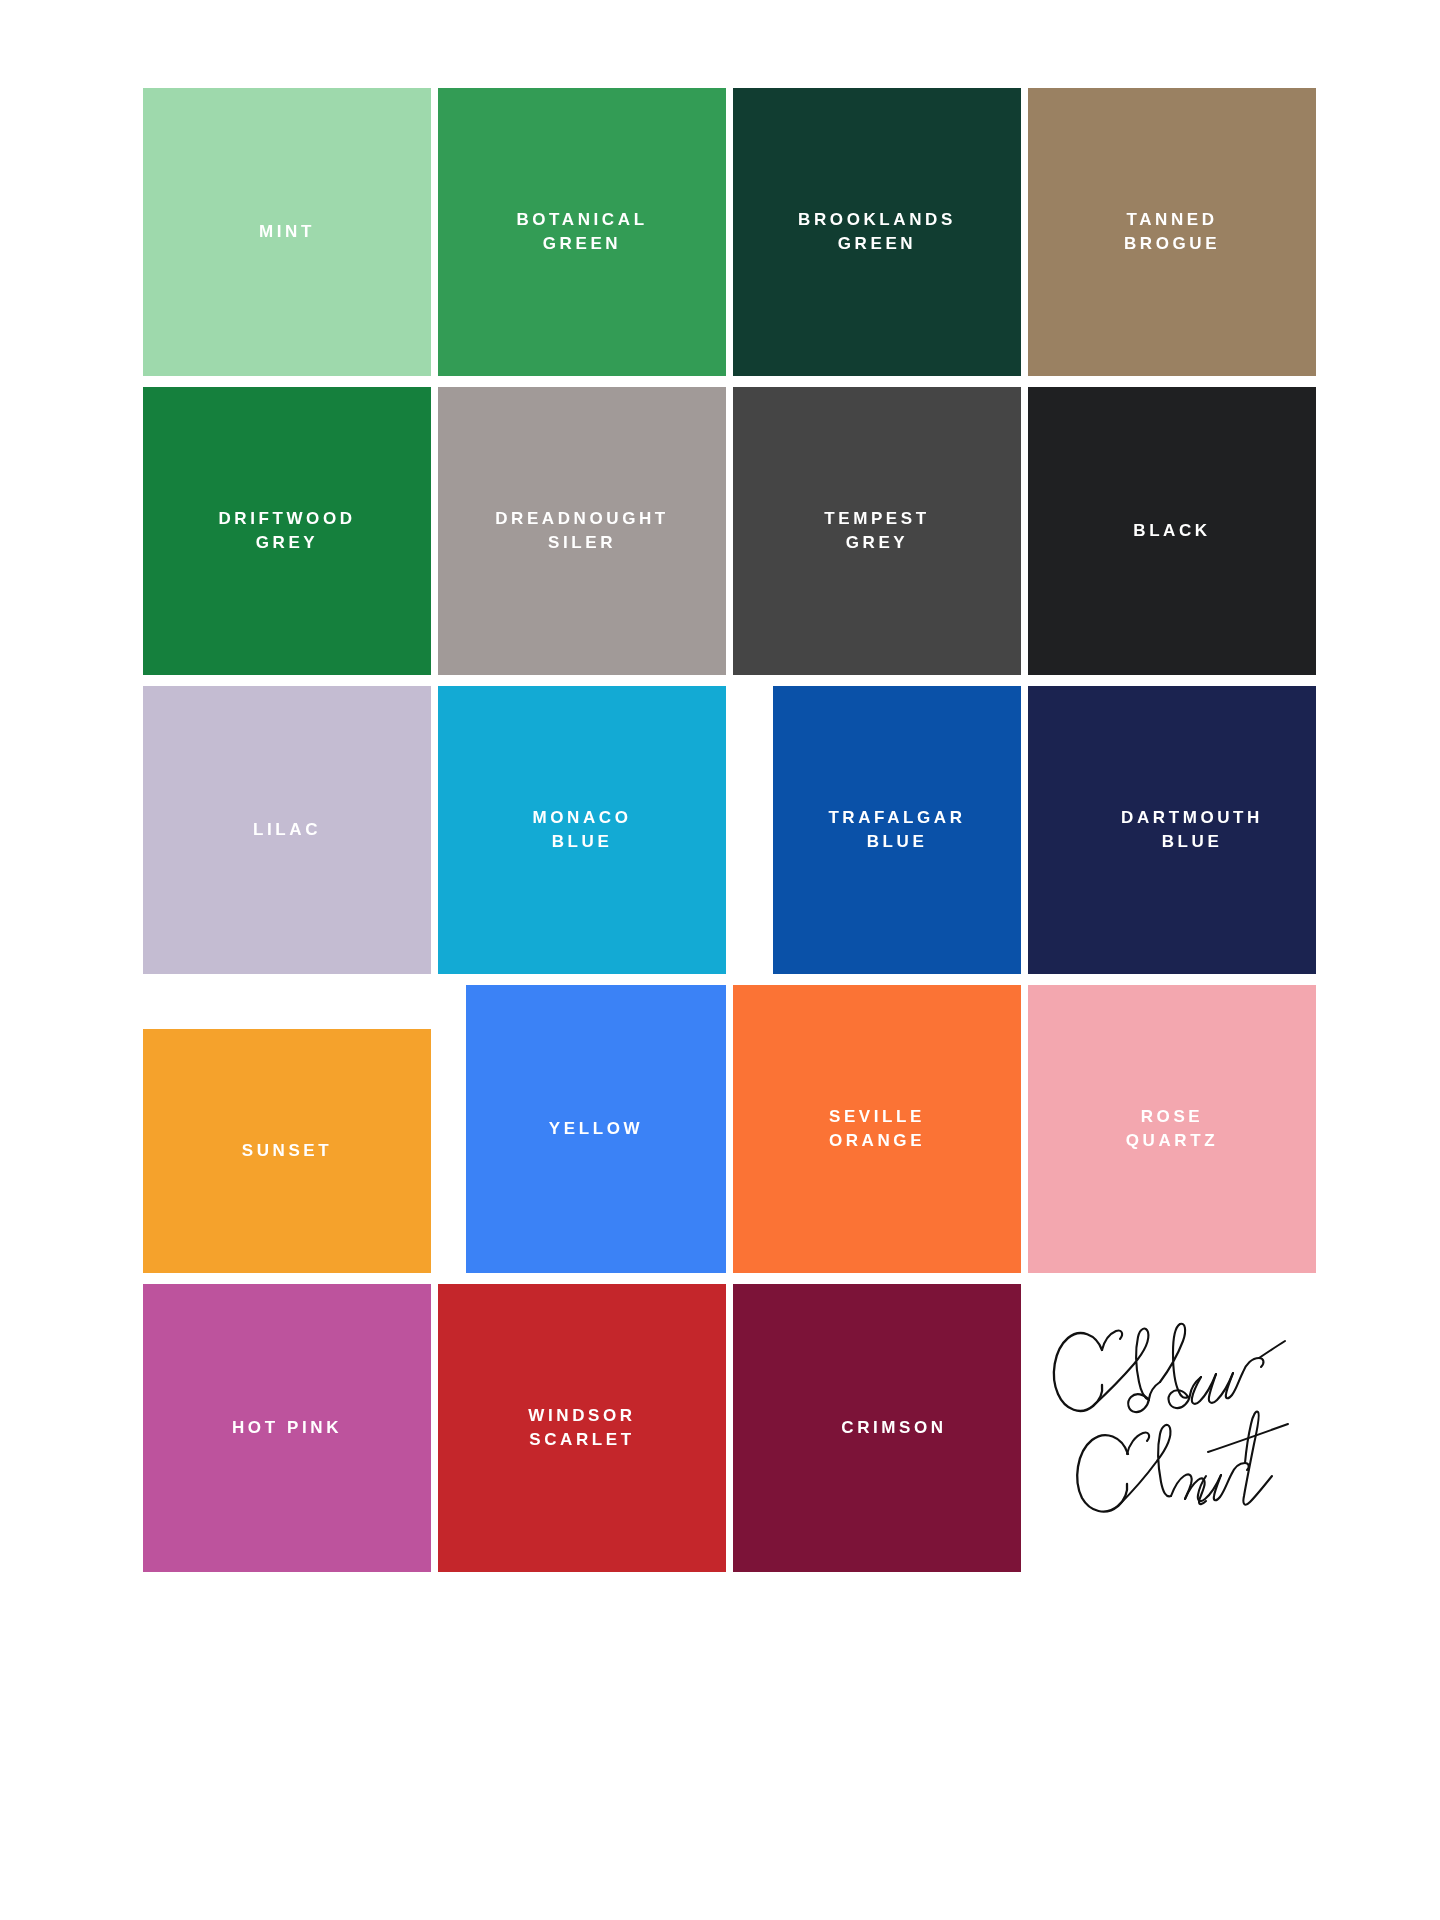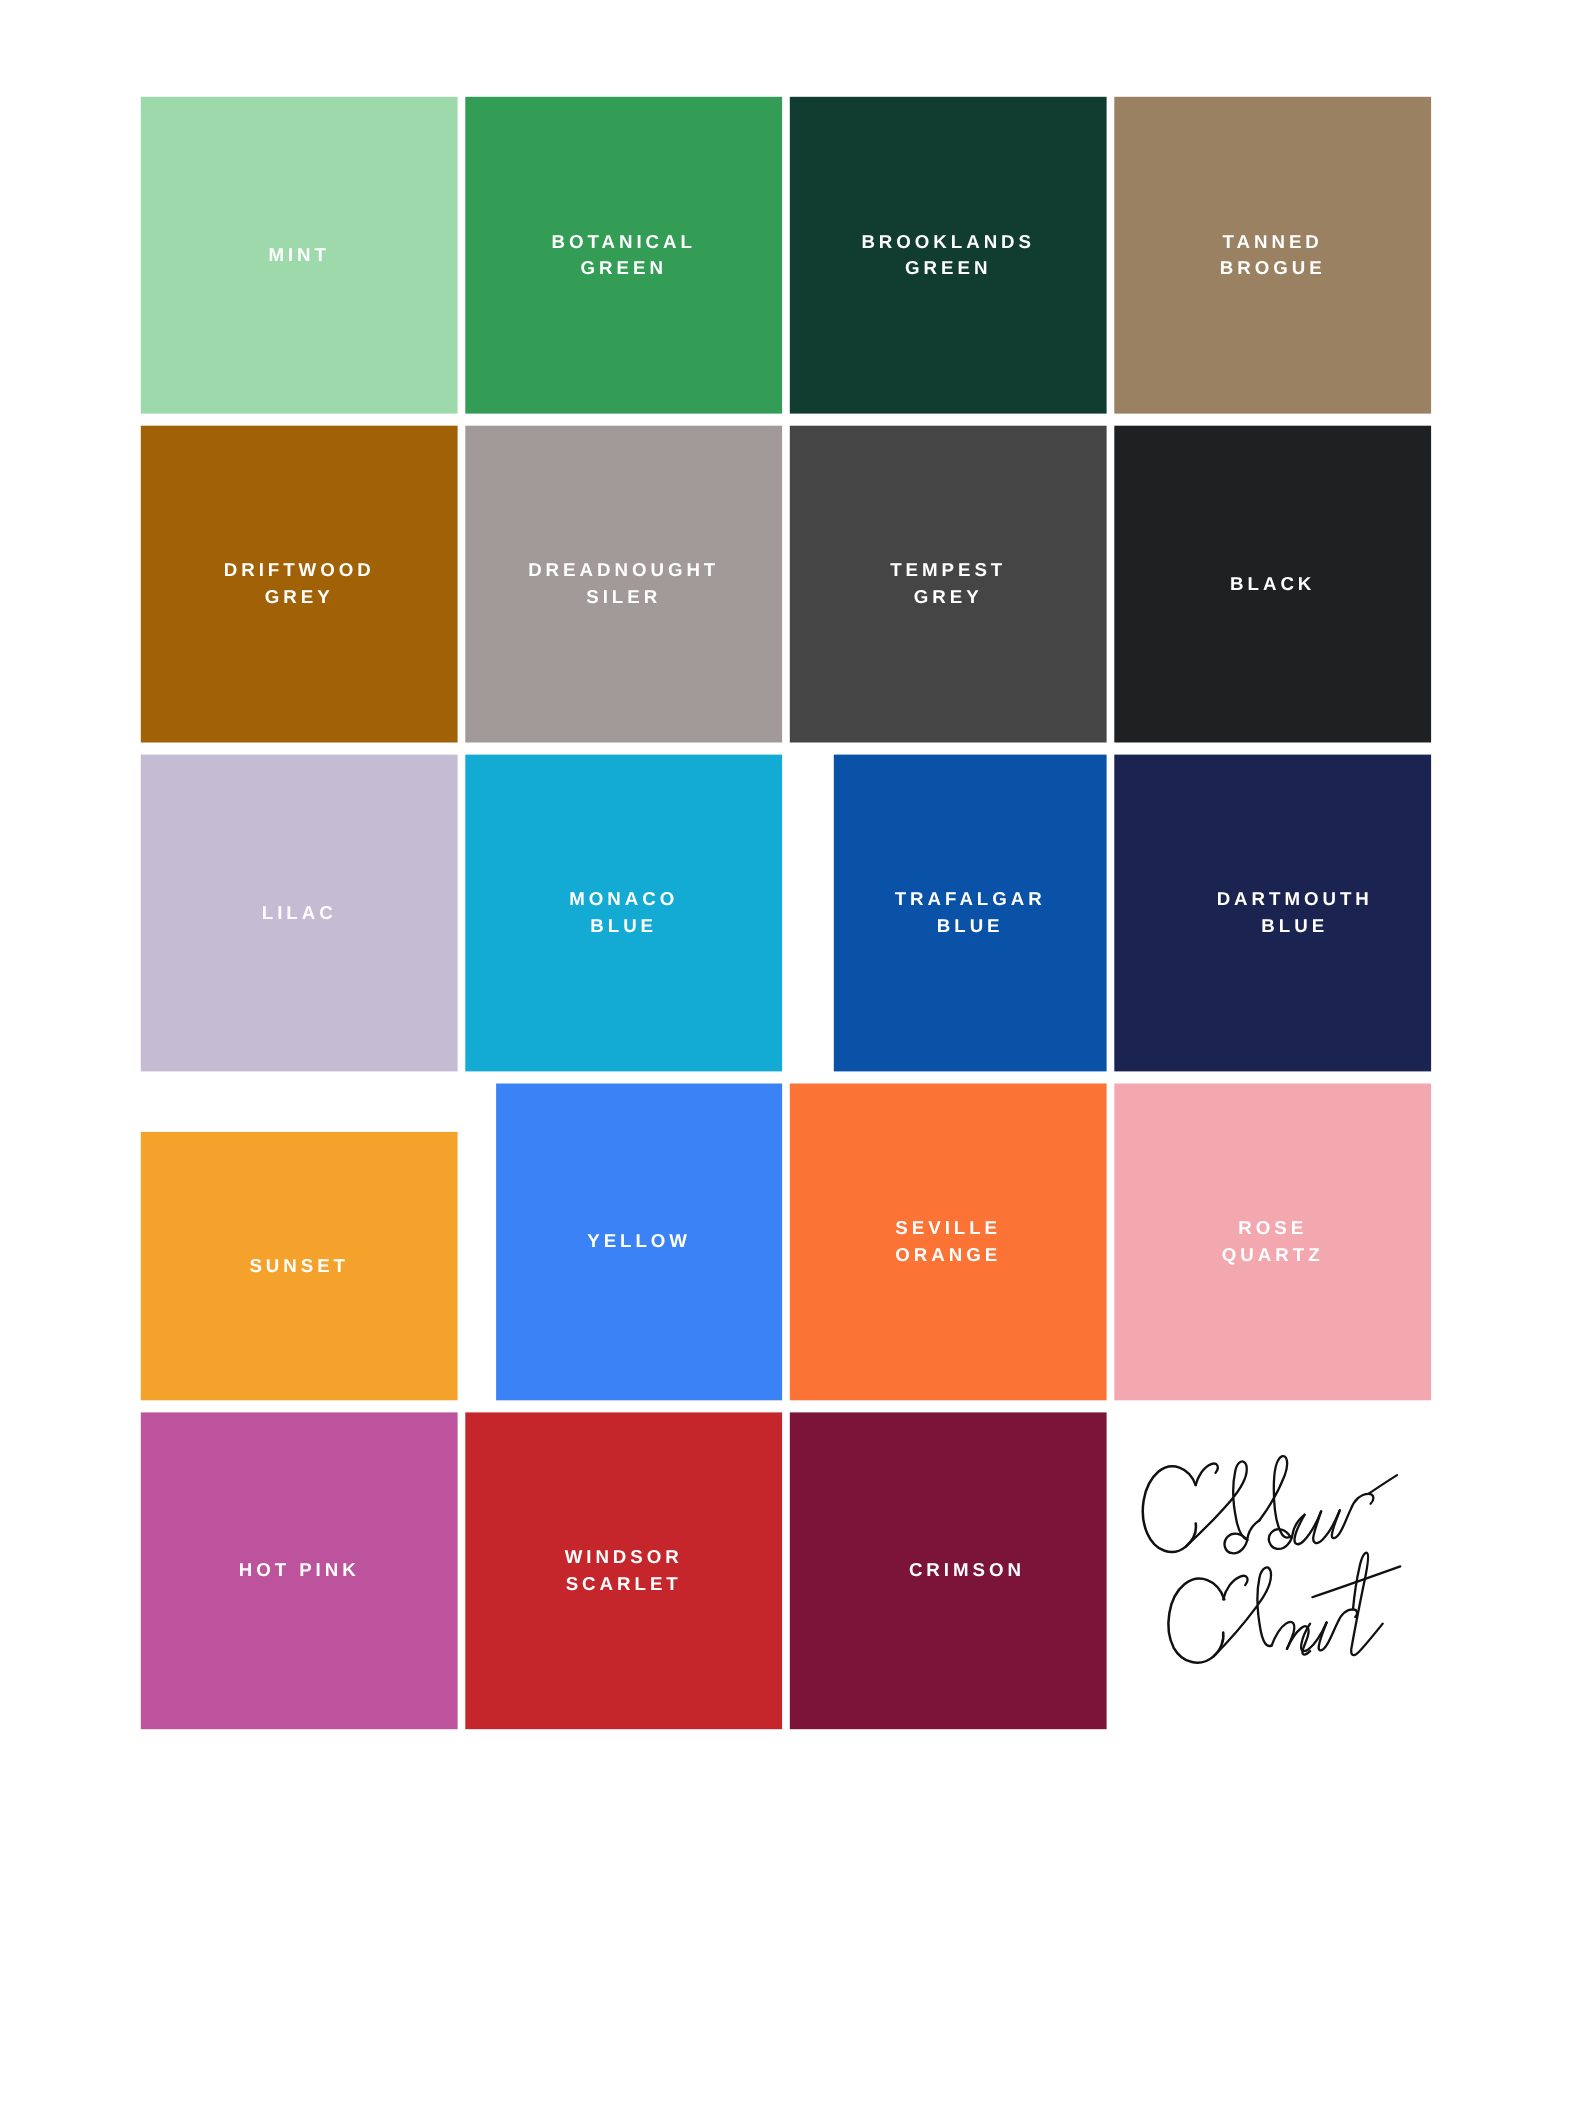--- a/index.html
+++ b/index.html
@@ -10,21 +10,21 @@
     width: 1440px;
     height: 1920px;
     background: #ffffff;
     font-family: "Liberation Sans", sans-serif;
     overflow: hidden;
     position: relative;
   }
 
   #chart-sheet {
     position: absolute;
-    left: 128px;
+    left: 143px;
     top: 88px;
     width: 1172px;
     height: 1400px;
   }
 
   .swatch-grid {
     display: grid;
     grid-template-columns: repeat(4, 288px);
     grid-template-rows: repeat(5, 288px);
     column-gap: 7px;
@@ -92,21 +92,21 @@
     </div>
     <div class="swatch" style="background-color: rgb(17, 61, 49);">
       <div class="swatch-label" style="color: rgb(255, 255, 255); text-align: center;">BROOKLANDS
 GREEN</div>
     </div>
     <div class="swatch" style="background-color: rgb(154, 129, 98);">
       <div class="swatch-label" style="color: rgb(255, 255, 255);">TANNED
 BROGUE</div>
     </div>
 
-    <div class="swatch" style="background-color: #a16207;">
+    <div class="swatch" style="background-color: #15803d;">
       <div class="swatch-label" style="color: rgb(255, 255, 255);">DRIFTWOOD
 GREY</div>
     </div>
     <div class="swatch" style="background-color: rgb(161, 154, 152);">
       <div class="swatch-label" style="color: rgb(255, 255, 255);">DREADNOUGHT
 SILER</div>
     </div>
     <div class="swatch" style="background-color: rgb(69, 69, 69);">
       <div class="swatch-label" style="color: rgb(255, 255, 255);">TEMPEST
 GREY</div>

